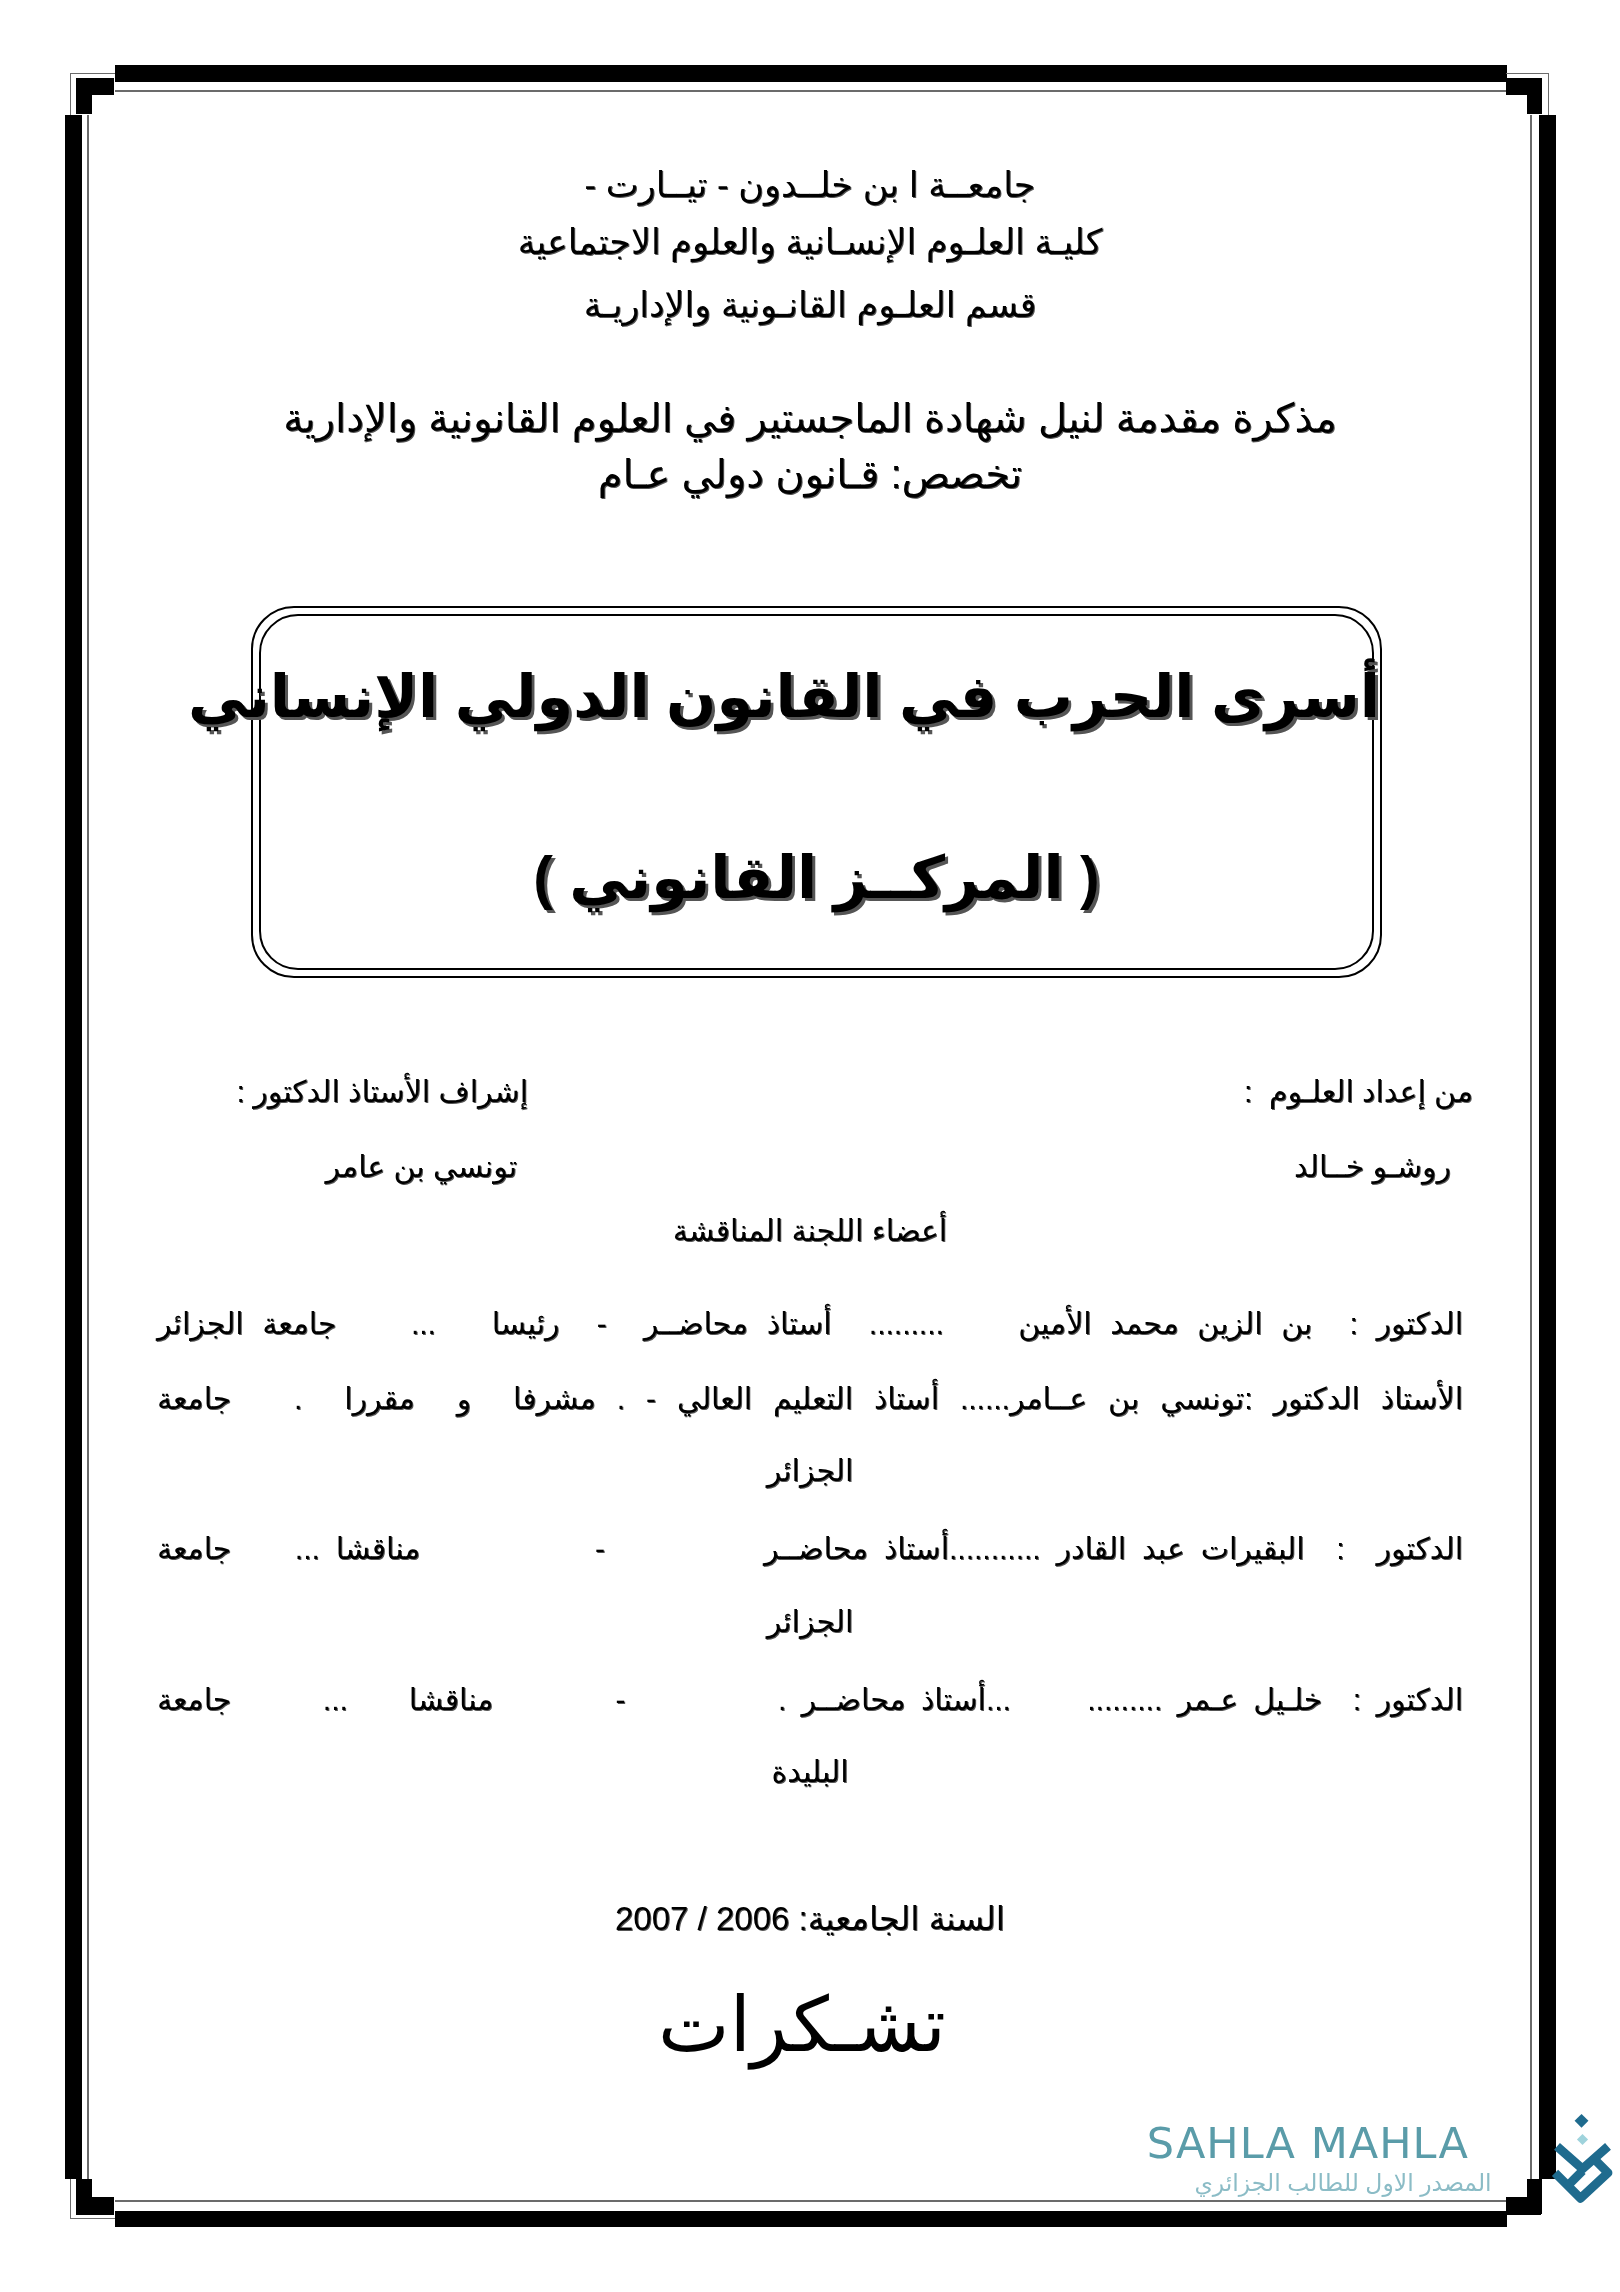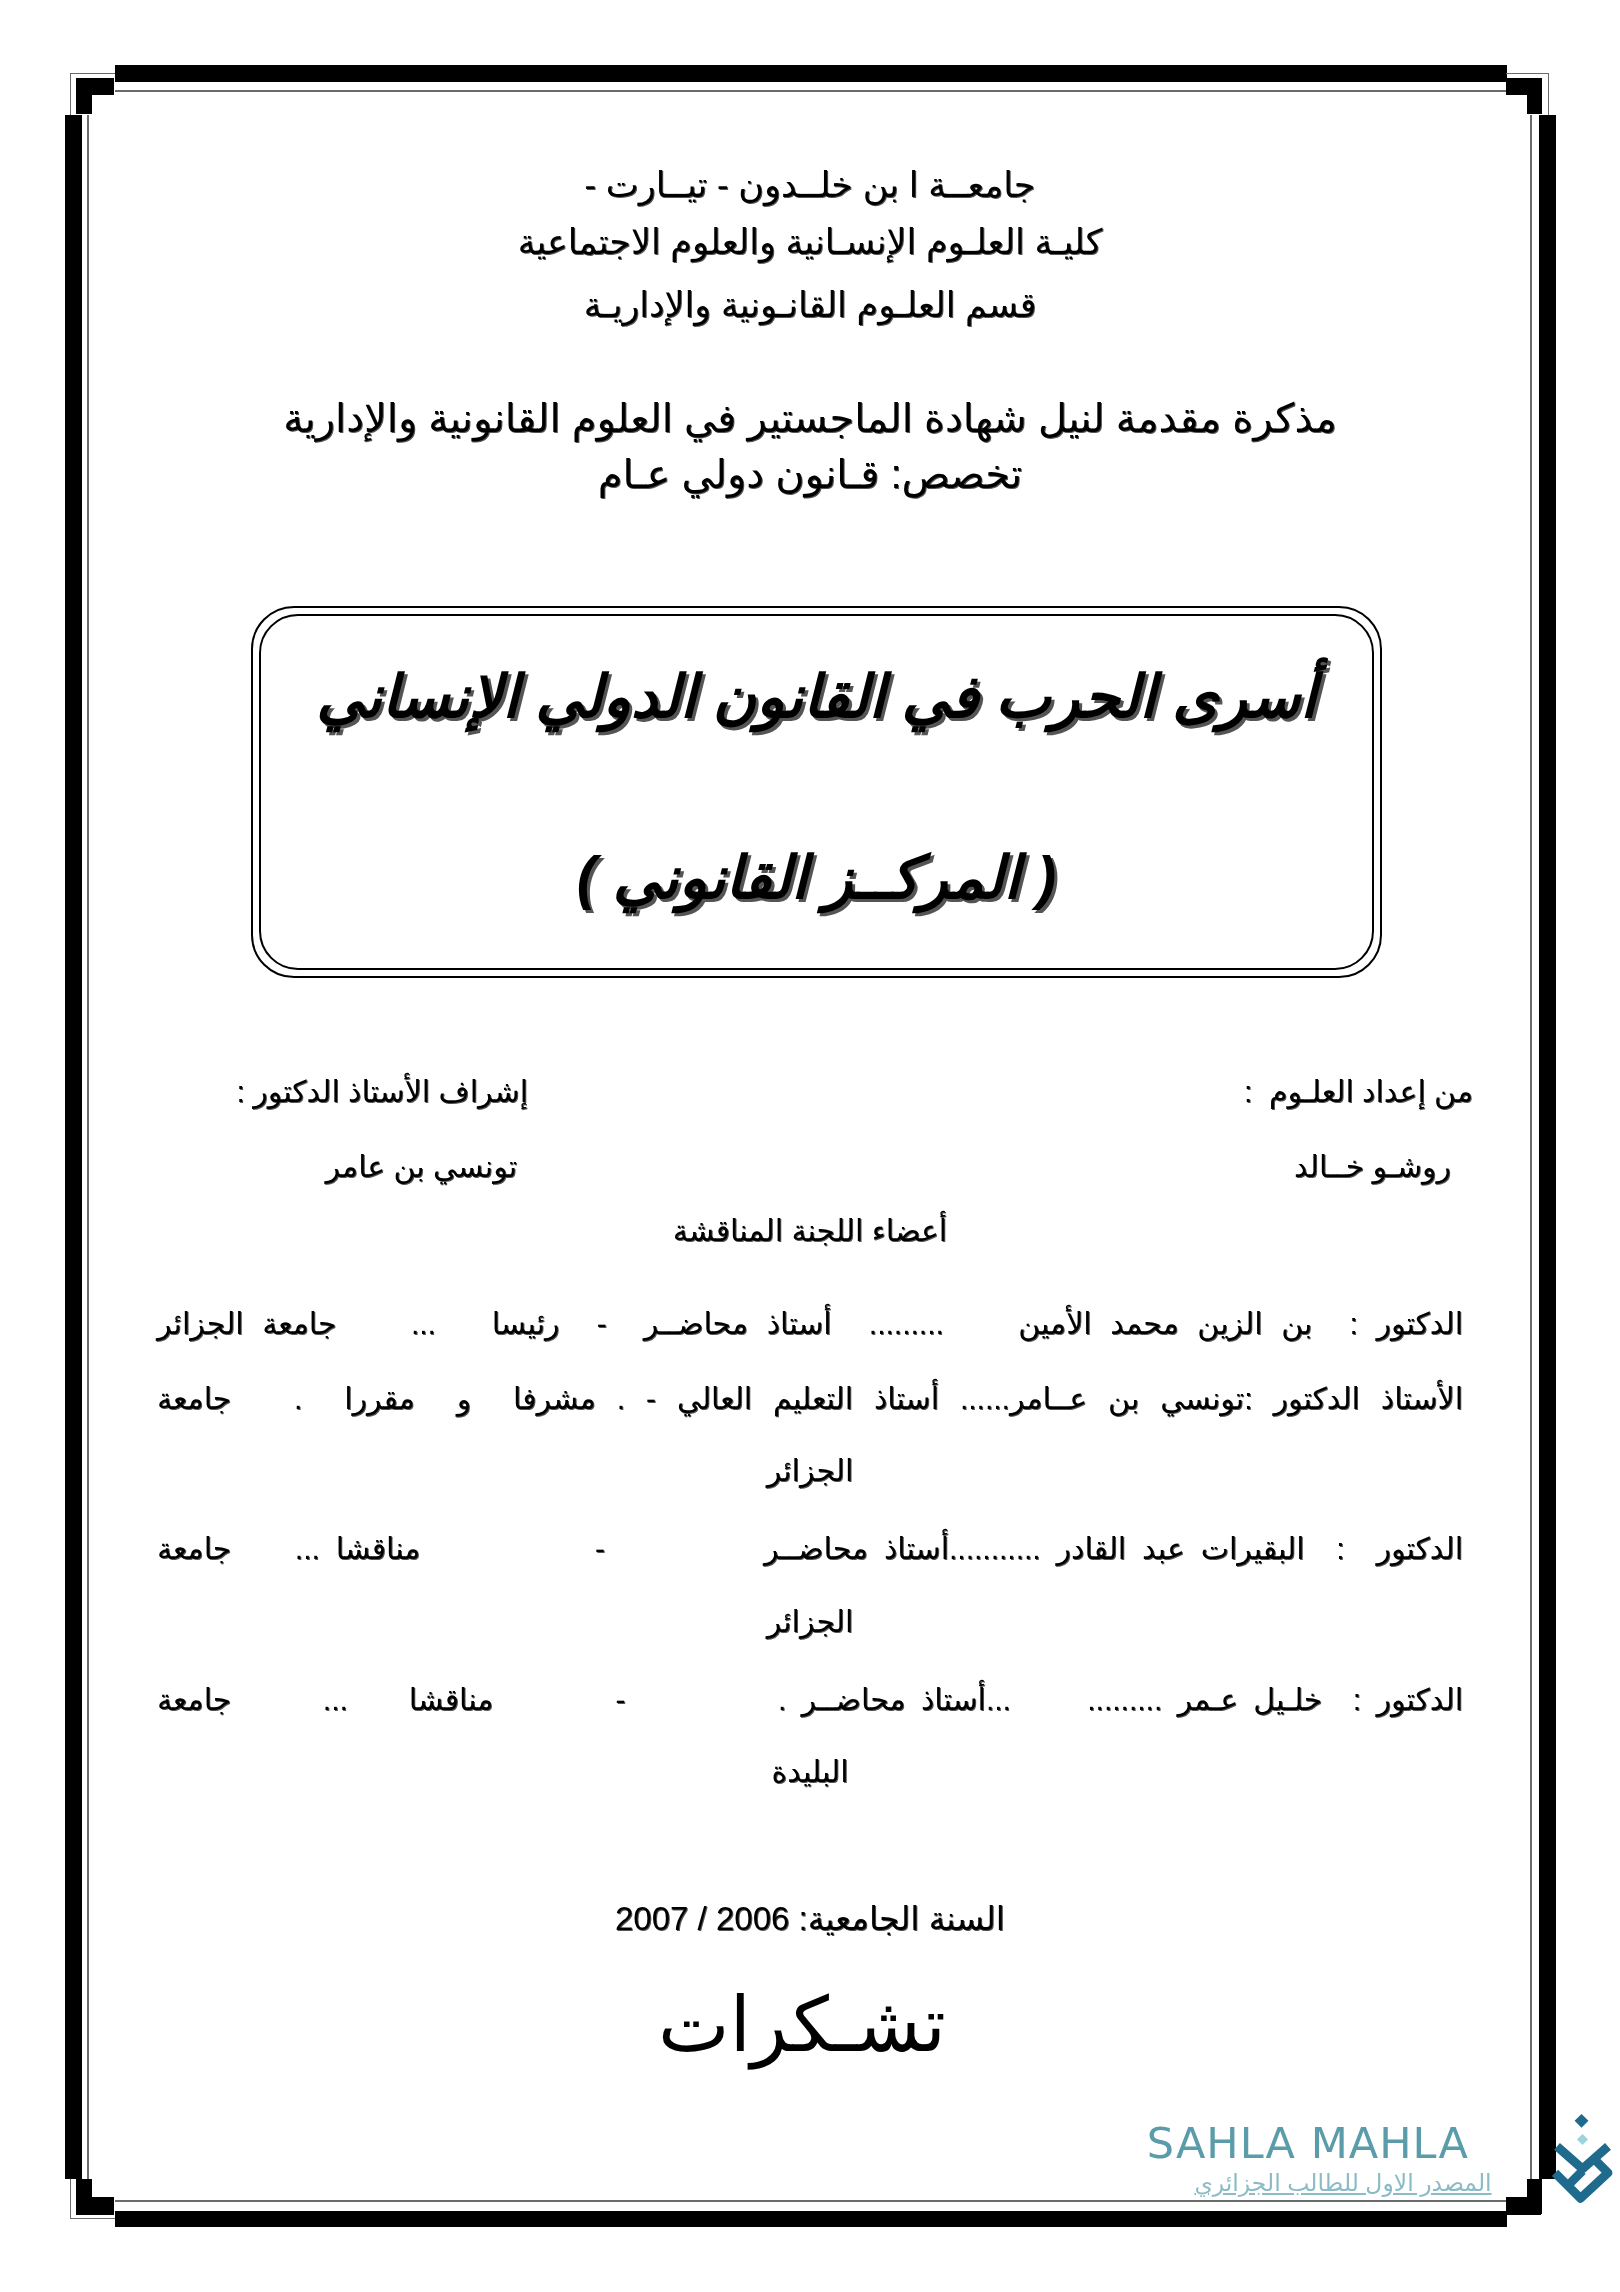--- a/index.html
+++ b/index.html
@@ -9,33 +9,33 @@
     .thin { position:absolute; background:#6b6b6b; }
     .page { position:absolute; left:0; top:0; width:1620px; height:1778px; direction:rtl; }
     .line { position:absolute; left:0; right:0; text-align:center; white-space:nowrap; }
     .hdr { font-size:35px; line-height:51px; text-shadow:1px 1px 0 #555; }
     .sub { font-size:40px; line-height:47px; text-shadow:1px 1px 0 #555; }
     .titlebox { position:absolute; left:251px; top:606px; width:1127px; height:368px;
                 border:2px solid #000; border-radius:43px; }
     .titlebox::before { content:""; position:absolute; left:5.9px; top:5.9px; right:5.9px; bottom:5.9px;
                 border:2.9px solid #000; border-radius:39px; }
     .title { position:absolute; left:0; right:0; text-align:center; font-weight:bold;
-             font-size:59px; text-shadow:2.9px 2.9px 0 #555; white-space:nowrap;font-style:italic; }
+             font-size:59px; text-shadow:2.9px 2.9px 0 #555; white-space:nowrap; }
     .body-txt { position:absolute; font-size:30px; line-height:43px; white-space:pre;
                 text-shadow:1px 1px 0 #555; }
     .row { position:absolute; left:157px; right:157px; font-size:30px; line-height:43px;
            white-space:pre; text-shadow:1px 1px 0 #555; text-align:justify; text-align-last:justify; }
     .center { position:absolute; left:0; right:0; text-align:center; font-size:30px;
               text-shadow:1px 1px 0 #555; white-space:pre; }
     .thanks { position:absolute; left:0; right:16px; text-align:center; font-size:76px; top:1980px; }
     .logo { position:absolute; left:1137px; top:2112px; width:470px; height:108px; direction:ltr; }
     .logo-main { position:absolute; left:9.8px; top:5.9px; font-size:43px; color:#5a9ca9;
                  letter-spacing:1px; font-family:"DejaVu Sans", sans-serif; }
     .logo-sub { position:absolute; left:0; top:57px; width:412px; font-size:23.5px; color:#8bbcc6;
-                direction:rtl; text-align:center;text-decoration:underline; }
+                direction:rtl; text-align:center; }
     .logo-mark { position:absolute; left:410px; top:0px; }
   </style>
 </head>
 <body>
 
 <div>
 
   <div class="bar" style="left:115px;top:65px;width:1392px;height:16.7px;"></div>
   <div class="thin" style="left:115px;top:90px;width:1392px;height:2px;"></div>
 

